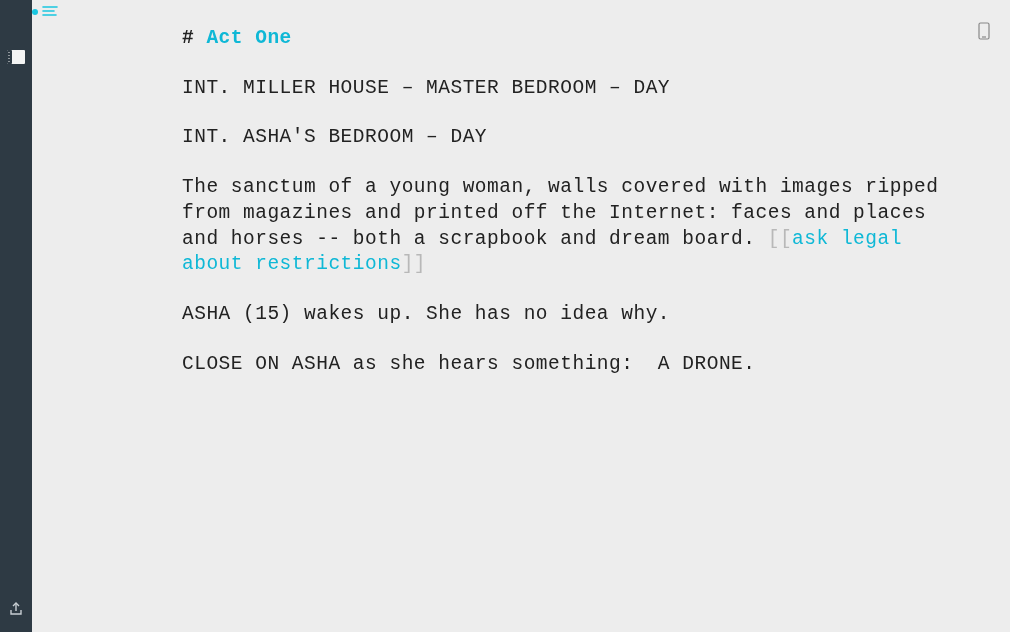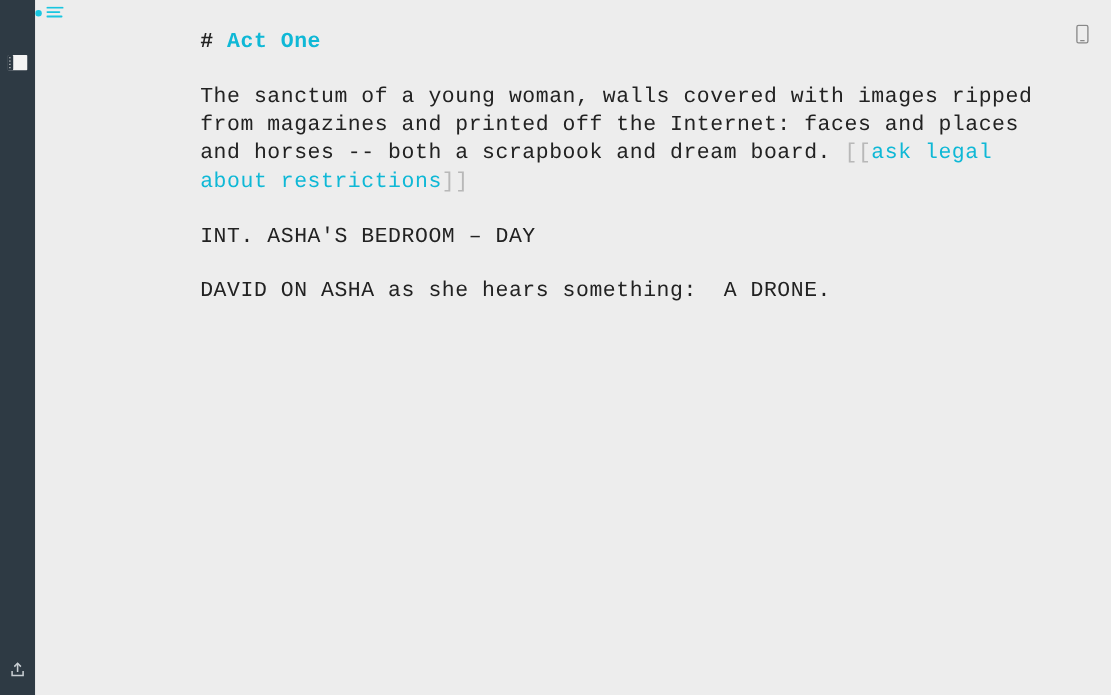--- a/index.html
+++ b/index.html
@@ -127,24 +127,26 @@
       <svg width="12" height="18" viewBox="0 0 12 18" fill="none" stroke="#888" stroke-width="1.2">
         <rect x="1" y="1" width="10" height="16" rx="1.5"></rect>
         <line x1="4" y1="15" x2="8" y2="15"></line>
       </svg>
     </div>
 
     <div class="editor">
       <div class="heading-line"><span class="heading-hash">#</span> <span class="heading-text">Act One</span></div>
 
 
+      <div class="block">INT. MILLER HOUSE – MASTER BEDROOM – DAY</div>
 
 
 
+      <div class="block">INT. ASHA'S BEDROOM – DAY</div>
+
       <div class="block"><span>The sanctum of a young woman, walls covered with images ripped from magazines and printed off the Internet: faces and places and horses -- both a scrapbook and dream board. </span><span class="gray">[[</span><span class="link-note">ask legal about restrictions</span><span class="gray">]]</span></div>
 
-      <div class="block">INT. ASHA'S BEDROOM – DAY</div>
+      <div class="block">ASHA (15) wakes up. She has no idea why.</div>
 
-
-      <div class="blockNoMarginBottom">DAVID ON ASHA as she hears something:  A DRONE.</div>
+      <div class="blockNoMarginBottom">CLOSE ON ASHA as she hears something:  A DRONE.</div>
     </div>
   </div>
 </div>
 
 </body></html>

